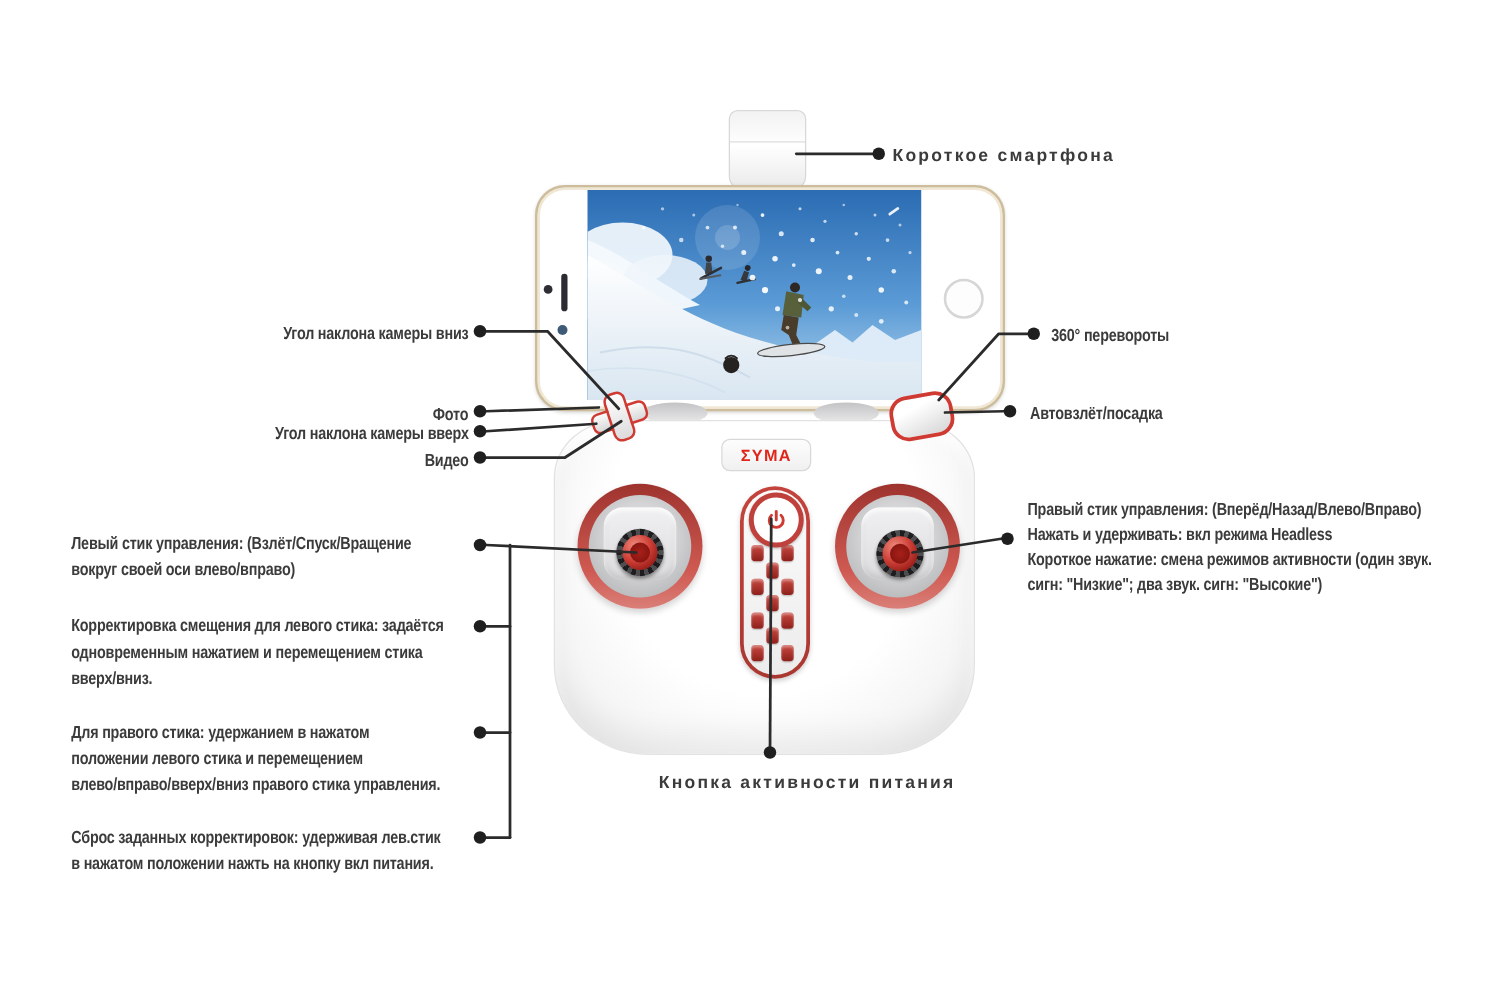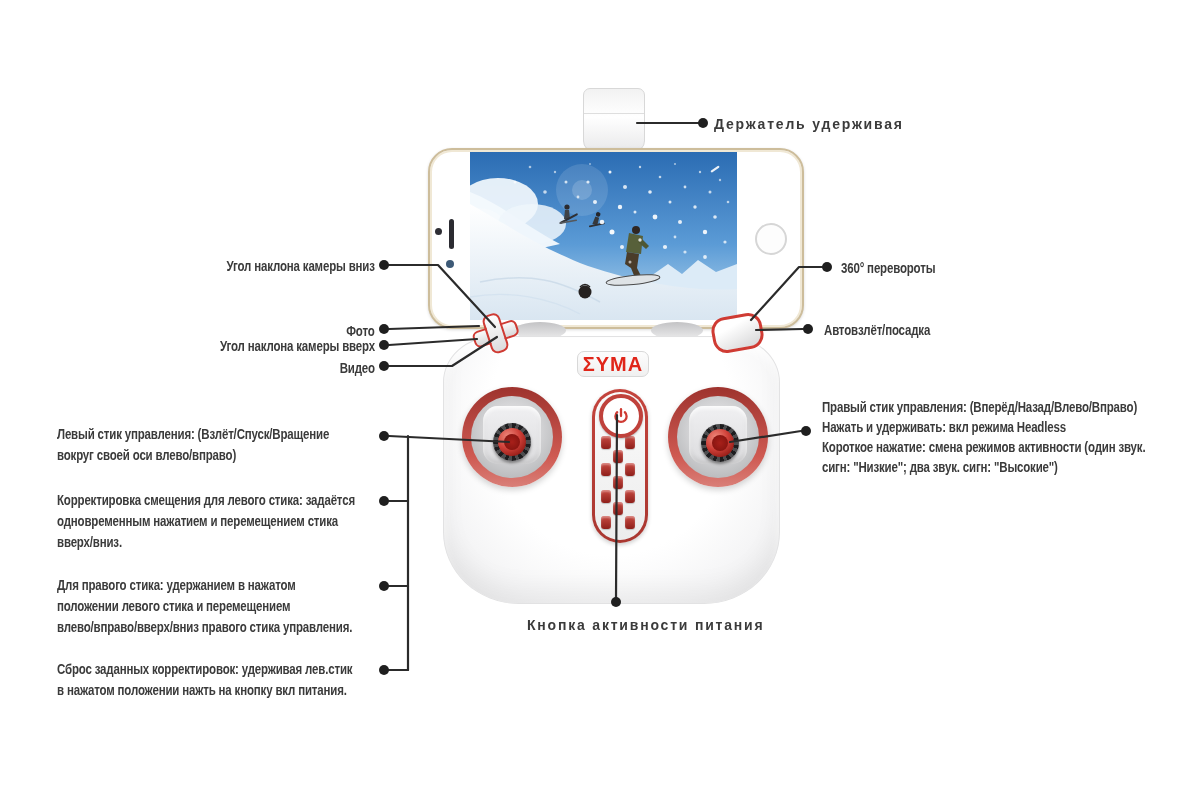--- a/index.html
+++ b/index.html
@@ -30,21 +30,21 @@
   .ctrl-body{position:absolute;left:443px;top:336px;width:335px;height:266px;
              border-radius:52px 52px 76px 76px/46px 46px 72px 72px;
              background:radial-gradient(ellipse at 50% 32%,#ffffff 52%,#f5f5f6 76%,#e8e8e9 100%);
              border:1px solid #e2e2e3;
              box-shadow:inset 0 -16px 24px rgba(0,0,0,.05),inset 0 8px 10px #fff;}
   .bump{position:absolute;width:52px;height:17px;border-radius:50%;
         background:linear-gradient(180deg,#c3c3c5,#ebebec);}
   .badge{position:absolute;left:577px;top:351px;width:70px;height:24px;border-radius:7px;
          background:linear-gradient(#fdfdfd,#f0f0f0);border:1px solid #d8d8d8;
          display:flex;align-items:center;justify-content:center;}
-  .badge span{color:#e02519;font-weight:800;font-size:20px;letter-spacing:1px;}
+  .badge span{color:#e02519;font-weight:800;font-size:13px;letter-spacing:1px;}
   
   .stick{position:absolute;width:100px;height:100px;border-radius:50%;
          background:linear-gradient(180deg,#9e332e,#cf5a52 70%,#d97f78);
          box-shadow:0 3px 6px rgba(0,0,0,.18);}
   .stick .well{position:absolute;inset:9px;border-radius:50%;
                background:radial-gradient(circle at 50% 42%,#d7d7d9 40%,#bcbdbf 75%,#a9aaac);}
   .stick .sq{position:absolute;left:21px;top:19px;width:58px;height:58px;border-radius:15px;
              background:linear-gradient(180deg,#f0f0f2,#dcdcde);
              box-shadow:inset 0 2px 4px #fff,inset 0 -3px 5px rgba(0,0,0,.12);}
   .stick .knurl{position:absolute;left:31px;top:36px;width:38px;height:38px;border-radius:50%;
@@ -268,21 +268,21 @@
       <circle cx="384" cy="436" r="5"></circle>
       <circle cx="384" cy="501" r="5"></circle>
       <circle cx="384" cy="586" r="5"></circle>
       <circle cx="384" cy="670" r="5"></circle>
       <circle cx="806" cy="431" r="5"></circle>
       <circle cx="616" cy="602" r="5"></circle>
     </g>
   </svg>
 
   <div class="labels">
-    <div class="lbl from-left wide" style="left:714px;top:116px;">Держатель удерживая</div>
+    <div class="lbl from-left wide" style="left:714px;top:116px;">Короткое смартфона</div>
 
     <div class="lbl from-right" style="right:825px;top:258px;">Угол наклона камеры вниз</div>
     <div class="lbl from-right" style="right:825px;top:323px;">Фото</div>
     <div class="lbl from-right" style="right:825px;top:338px;">Угол наклона камеры вверх</div>
     <div class="lbl from-right" style="right:825px;top:360px;">Видео</div>
 
     <div class="lbl from-left" style="left:841px;top:260px;">360° перевороты</div>
     <div class="lbl from-left" style="left:824px;top:322px;">Автовзлёт/посадка</div>
 
     <div class="lbl from-left block" style="left:57px;top:424px;">

